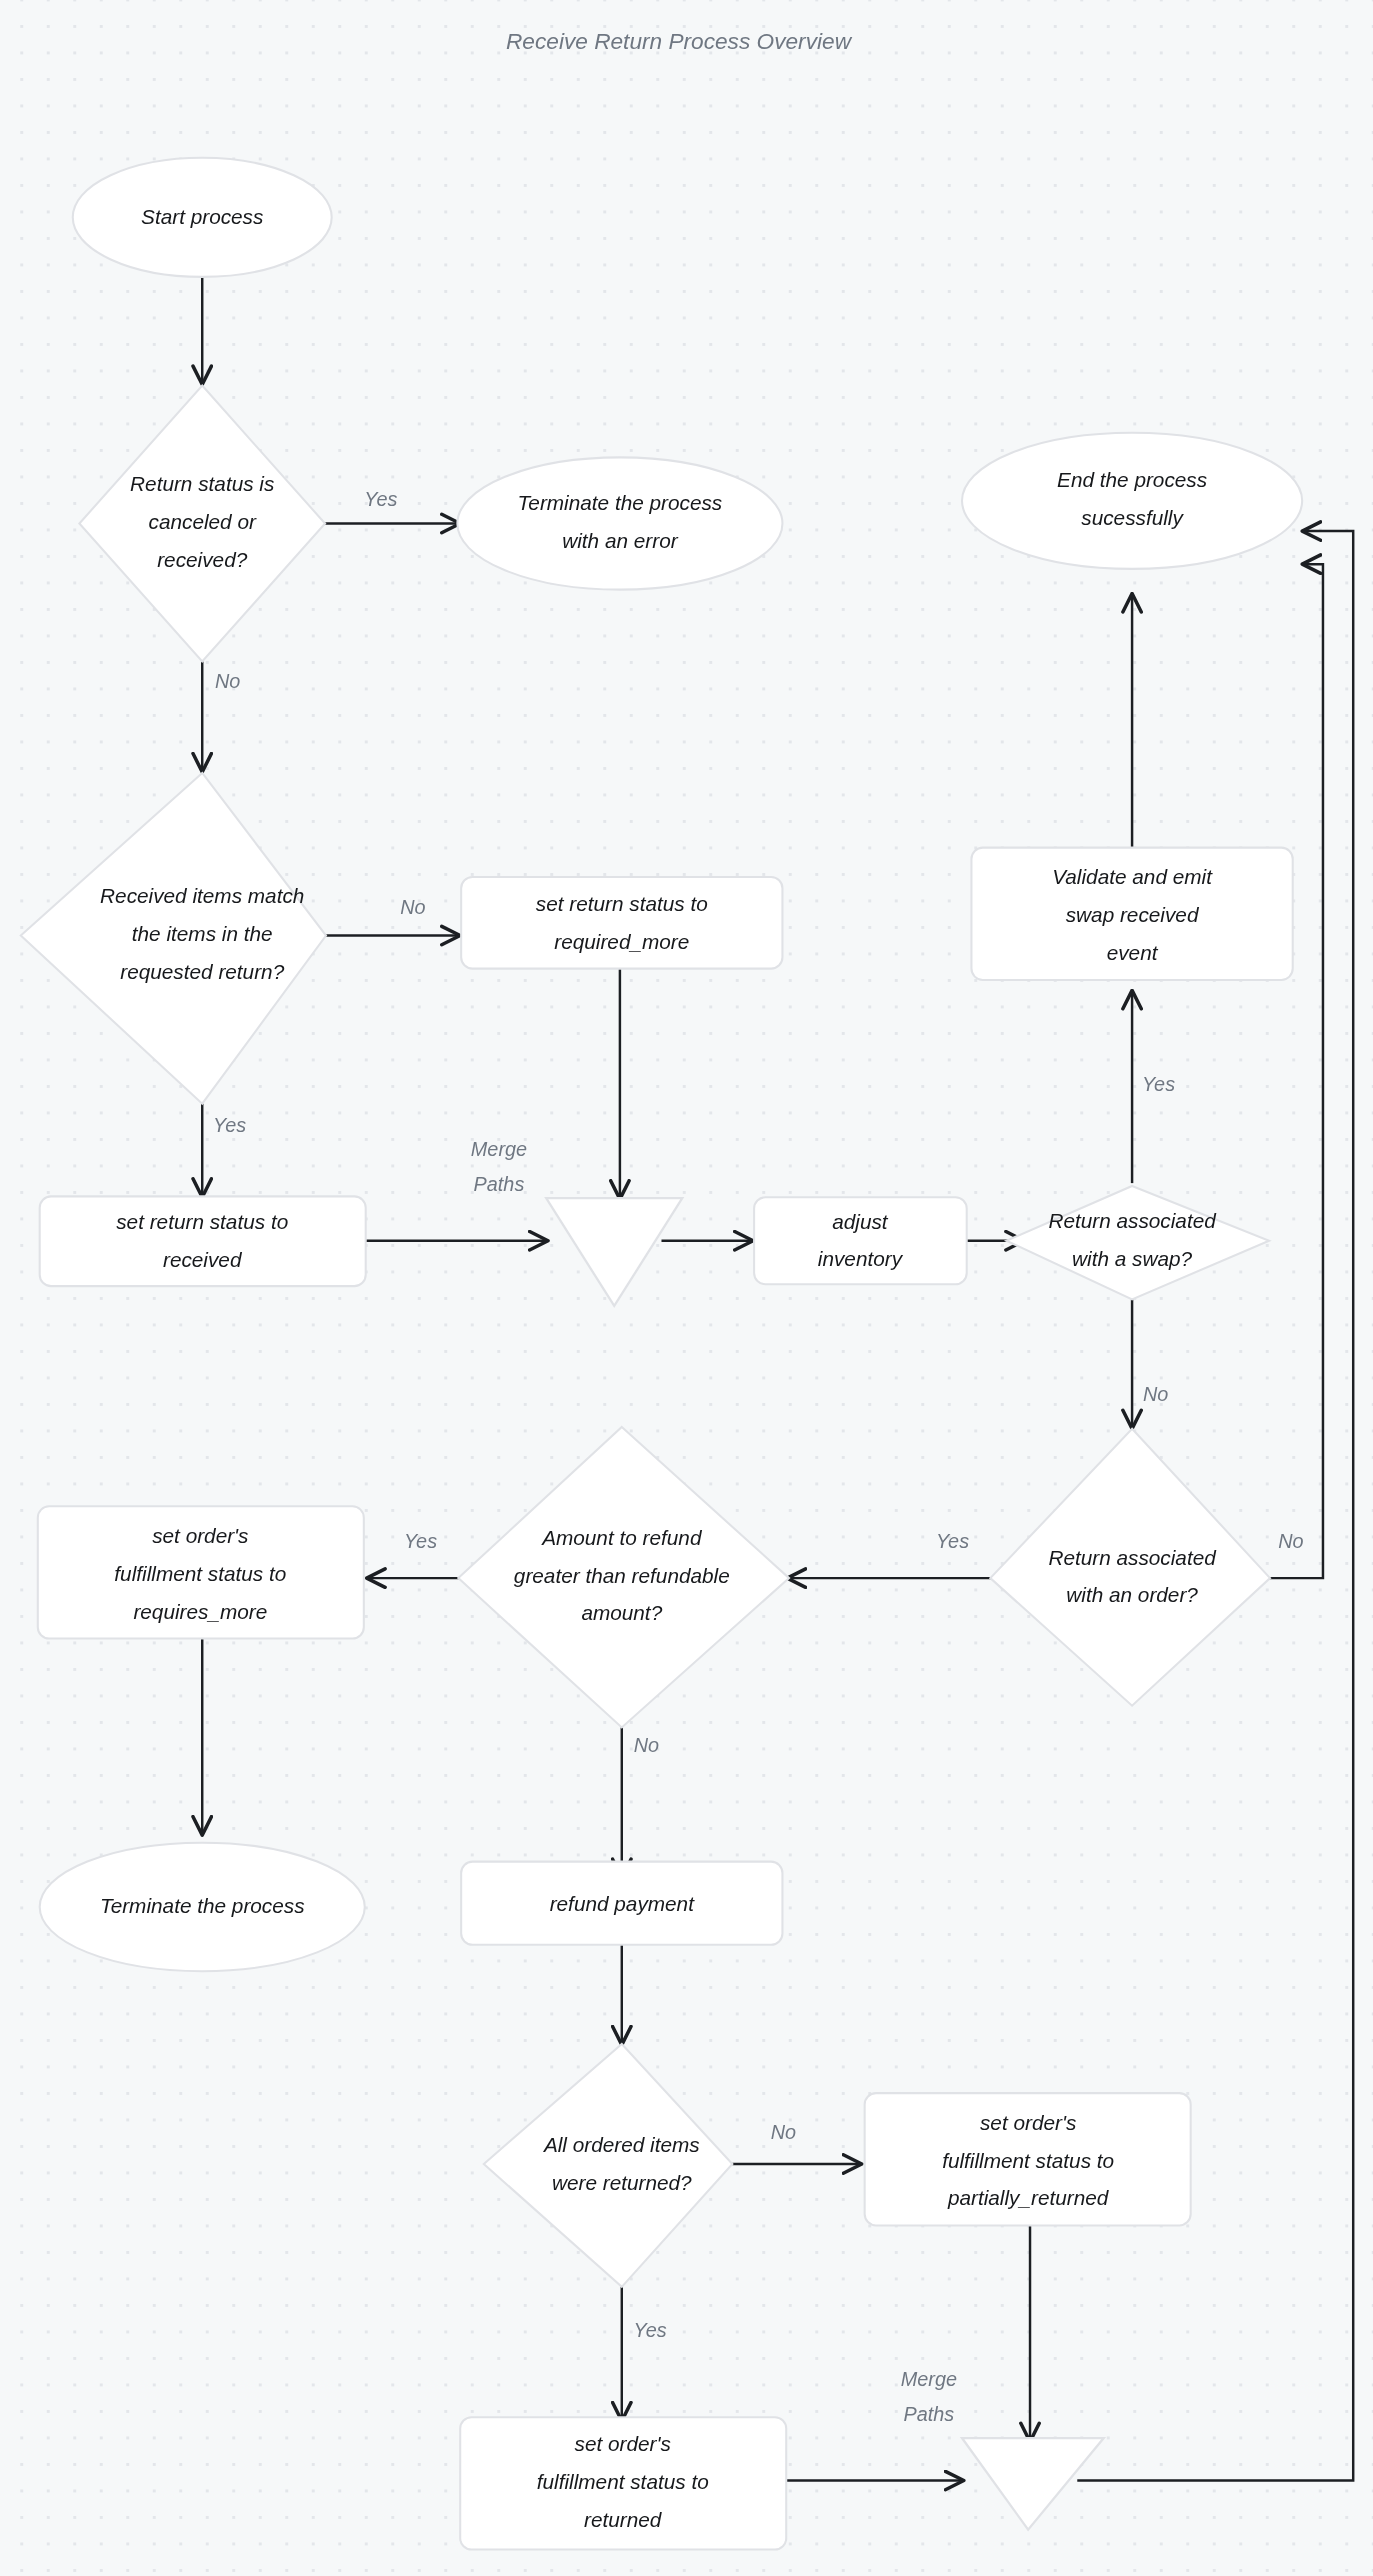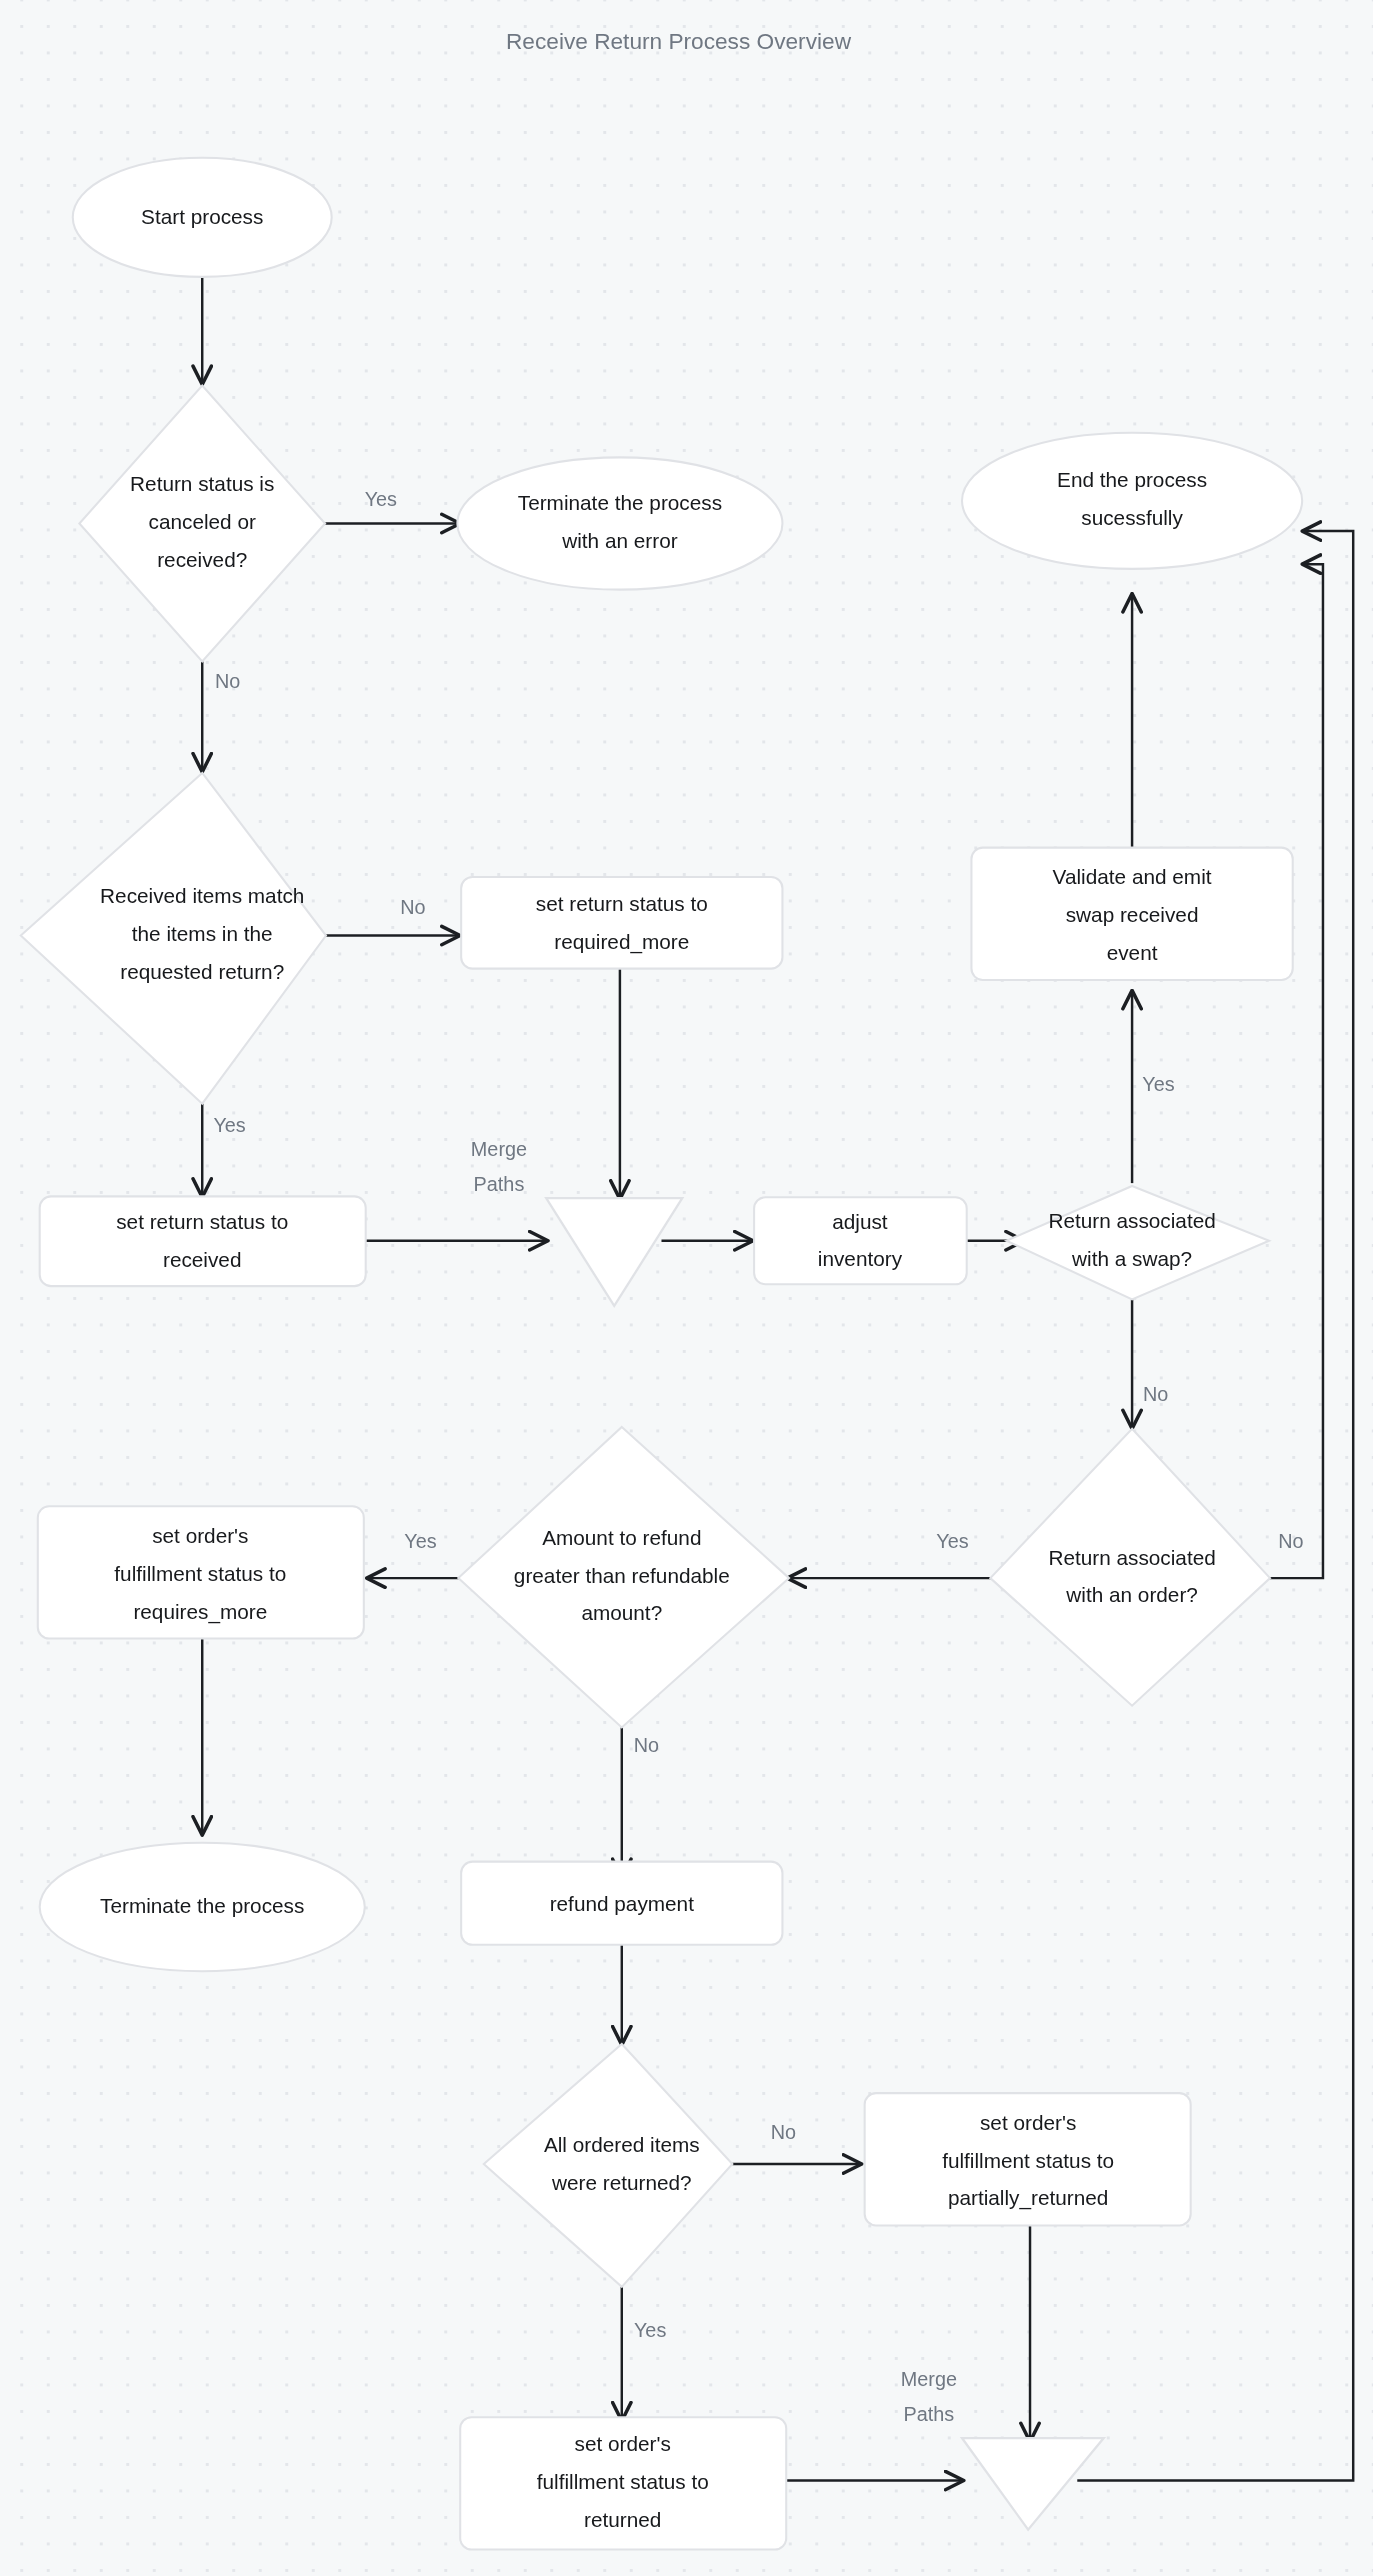--- a/index.html
+++ b/index.html
@@ -10,20 +10,21 @@
   #canvas {
     position: relative;
     width: 1374px;
     height: 2576px;
     background-color: #f6f8f9;
     background-image: radial-gradient(circle, #e3e6ea 1.5px, transparent 1.5px);
     background-size: 26.5px 26.5px;
     background-position: 8.5px 13.2px;
     overflow: hidden;
     font-family: "Liberation Sans", sans-serif;
+    font-style: italic;
   }
   #diagram {
     position: absolute;
     inset: 0;
     width: 1374px;
     height: 2576px;
   }
   .node-shape {
     fill: #ffffff;
     stroke: #e0e2e6;

